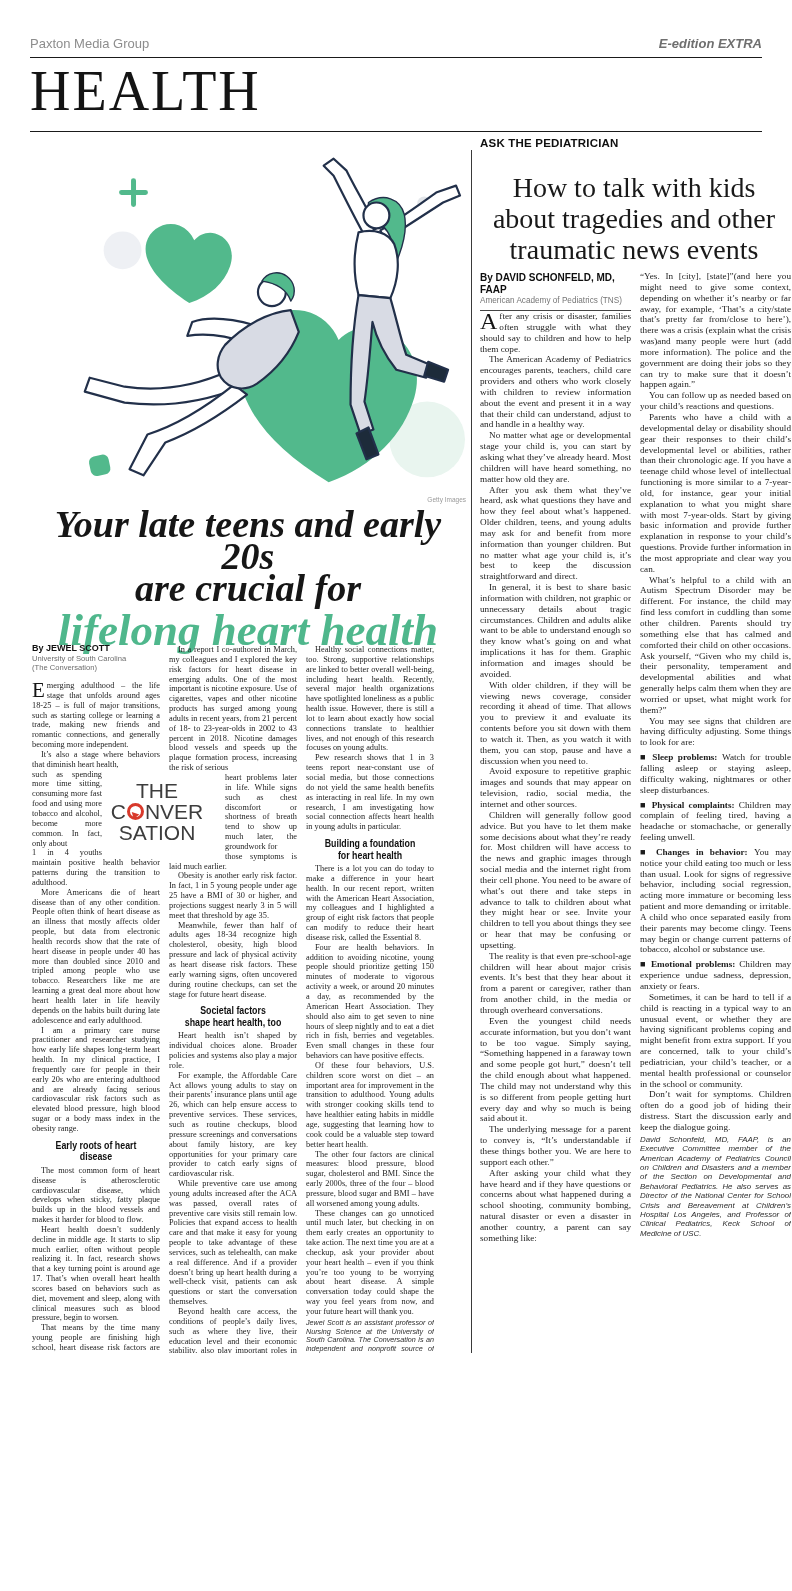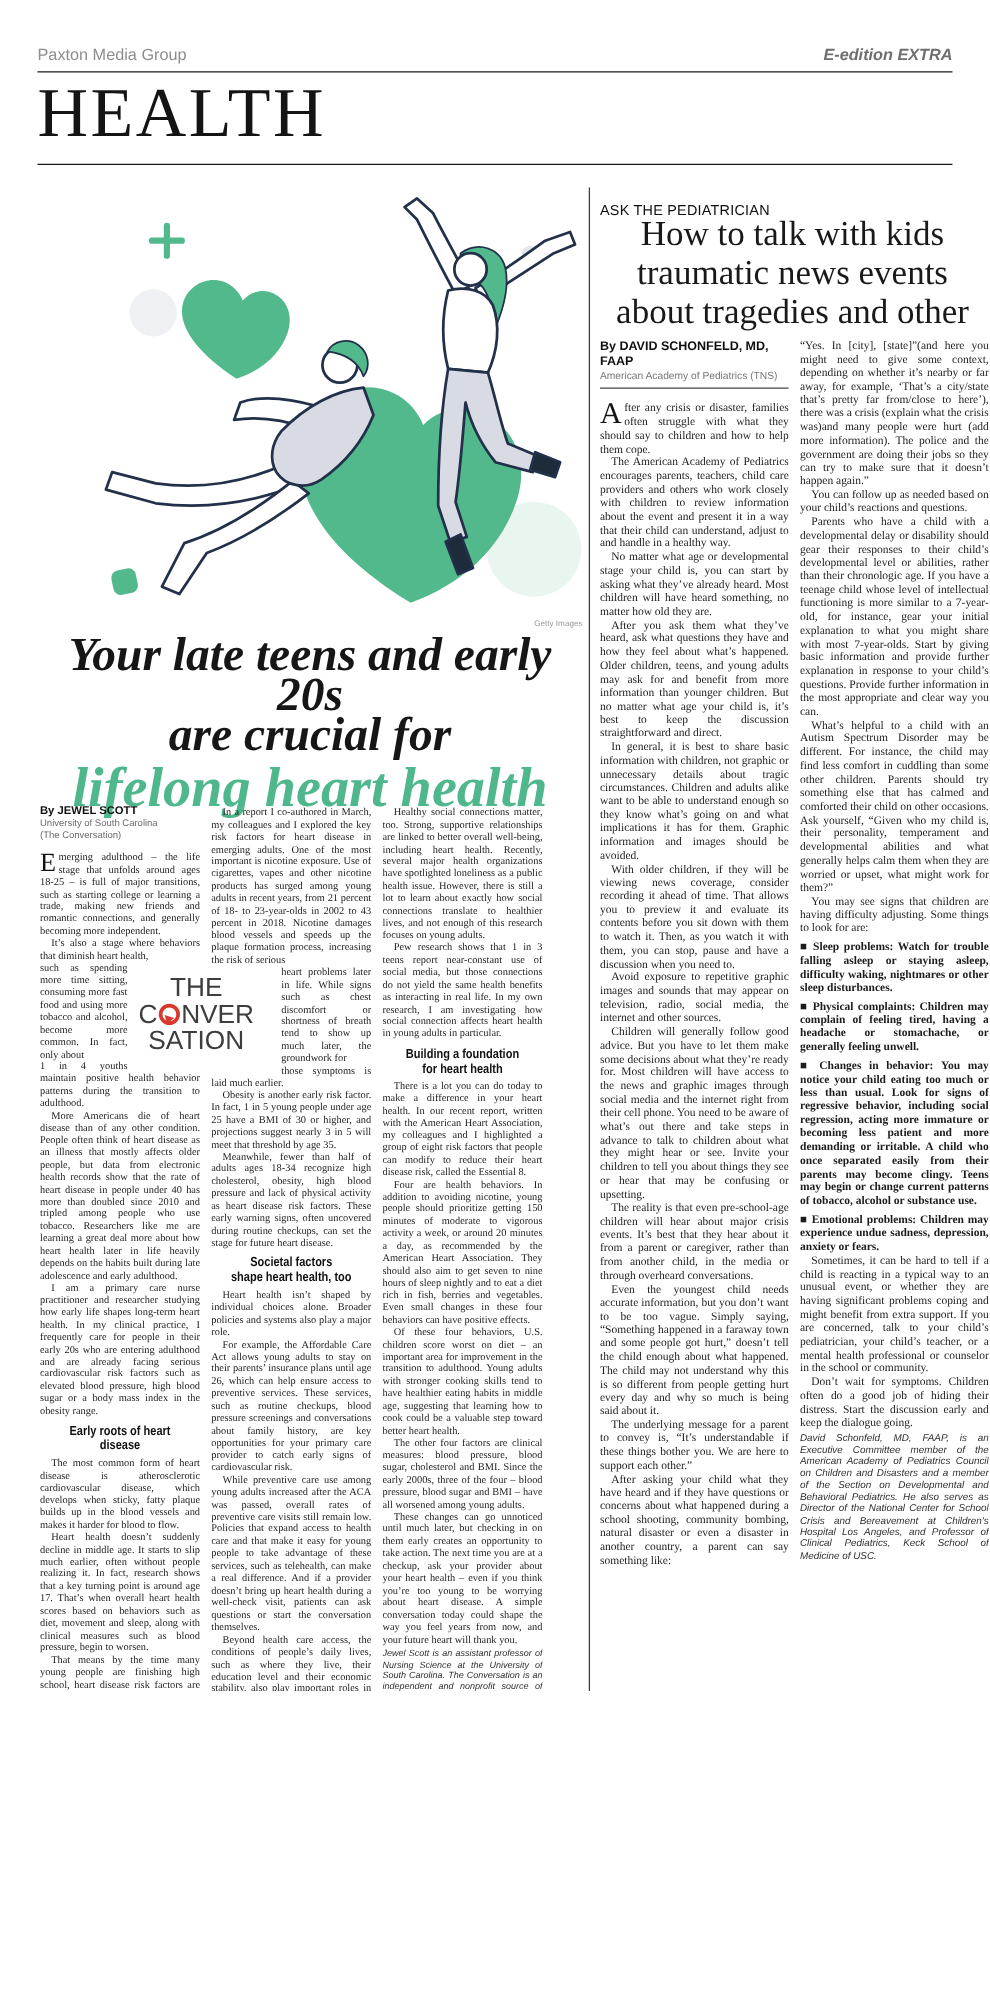--- a/index.html
+++ b/index.html
@@ -45,34 +45,34 @@
   
   .conv-logo{position:absolute;left:101px;top:780px;width:112px;text-align:center;
              font-family:"Liberation Sans",sans-serif;font-weight:400;color:#3d3d3d;
              font-size:21px;line-height:21px;letter-spacing:0px;}
   .conv-logo .l2{display:flex;align-items:center;justify-content:center;}
   .bubble{display:inline-block;width:11px;height:11px;border:3.4px solid var(--logo_red,#d8392b);
           border-radius:50%;position:relative;margin:0 1px;}
   .bubble::after{content:'';position:absolute;left:0px;bottom:-6px;width:0;height:0;
           border:4px solid transparent;border-top:6px solid var(--logo_red,#d8392b);transform:rotate(18deg);}
   
-  .kicker{position:absolute;left:480px;top:163px;font-family:"Liberation Sans",sans-serif;
-          font-weight:normal;font-size:11.5px;color:#0f0f0f;letter-spacing:0.2px;}
+  .kicker{position:absolute;left:480px;top:137px;font-family:"Liberation Sans",sans-serif;
+          font-weight:bold;font-size:11.5px;color:#0f0f0f;letter-spacing:0.2px;}
   .rh{position:absolute;left:478px;top:172px;width:312px;text-align:center;
       font-size:28px;line-height:31px;color:#191919;}
   .rcol{position:absolute;width:151px;overflow:hidden;}
   #rcol1{left:480px;top:272px;height:1122px;}
   #rcol2{left:640px;top:271px;height:1320px;}
   .rbyline-blk{font-family:"Liberation Sans",sans-serif;border-bottom:1px solid #444;
-               padding-bottom:4px;margin-bottom:10px;}
+               padding-bottom:4px;margin-bottom:0;}
   .rbyline{font-weight:bold;font-size:10px;line-height:12px;color:#0e0e0e;}
   .raffil{font-size:8.2px;line-height:10px;color:#767676;}
   .rcol .body-para{font-size:9.2px;line-height:10.85px;}
   .rcol .dropcap{font-size:24px;line-height:19.5px;}
-  .rcol .body-para.bullet{margin-top:4px;font-weight:bold;}
+  .rcol .body-para.bullet{margin-top:4px;}
   .rcol .credit{font-size:7.9px;line-height:9.4px;}
   
   .photo{position:absolute;left:478px;top:1398px;width:312px;height:142px;overflow:hidden;background:#cfd4d8;}
   .photo div{position:absolute;filter:blur(3px);}
   .ph-bg{left:0;top:0;width:312px;height:142px;background:linear-gradient(135deg,#b9c6cf 0%,#d5d3c8 55%,#ded8cc 100%);filter:none!important;}
   .ph-hair1{left:28px;top:2px;width:86px;height:62px;border-radius:50%;background:#3a2a22;}
   .ph-face1{left:52px;top:30px;width:42px;height:48px;border-radius:50%;background:#caa183;}
   .ph-arms{left:12px;top:74px;width:140px;height:34px;border-radius:16px;background:#c79d80;}
   .ph-pencil{left:118px;top:38px;width:4px;height:60px;background:#c03028;transform:rotate(14deg);filter:blur(1px)!important;}
   .ph-hair2{left:186px;top:6px;width:96px;height:88px;border-radius:48% 52% 55% 45%;background:#6b4a33;}
@@ -187,22 +187,22 @@
       <span>C</span>
         <span class="bubble"></span>
         <span>NVER</span>
     </div>
     <div>SATION</div>
   </div>
 
   <div class="kicker">ASK THE PEDIATRICIAN</div>
   <div class="rh">
     <div>How to talk with kids</div>
+    <div>about tragedies and other</div>
     <div>traumatic news events</div>
-    <div>about tragedies and other</div>
   </div>
   <div class="rcol" id="rcol1">
     <div class="rbyline-blk">
       <div class="rbyline">By DAVID SCHONFELD, MD, FAAP</div>
       <div class="raffil">American Academy of Pediatrics (TNS)</div>
     </div>
     <div>
         <p class="body-para drop"><span class="dropcap">A</span>fter any crisis or disaster, families often struggle with what they should say to children and how to help them cope.</p>
         <p class="body-para">The American Academy of Pediatrics encourages parents, teachers, child care providers and others who work closely with children to review information about the event and present it in a way that their child can understand, adjust to and handle in a healthy way.</p>
         <p class="body-para">No matter what age or developmental stage your child is, you can start by asking what they’ve already heard. Most children will have heard something, no matter how old they are.</p>

